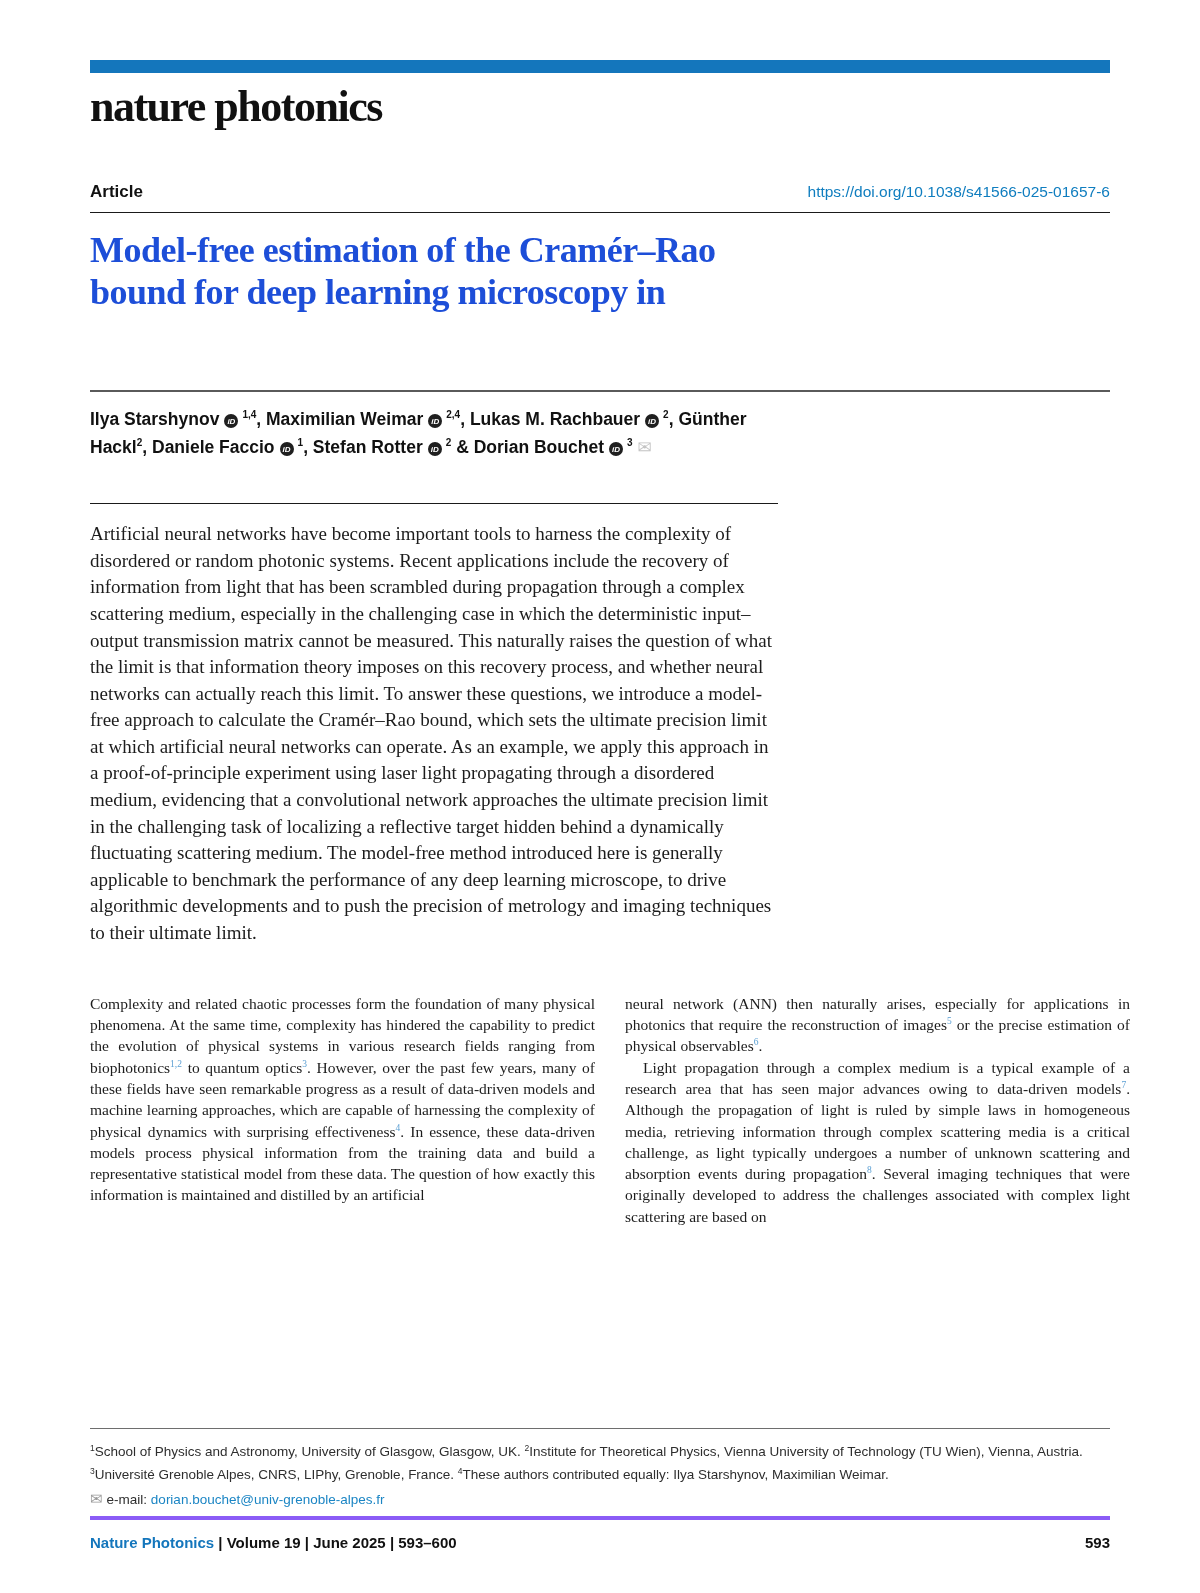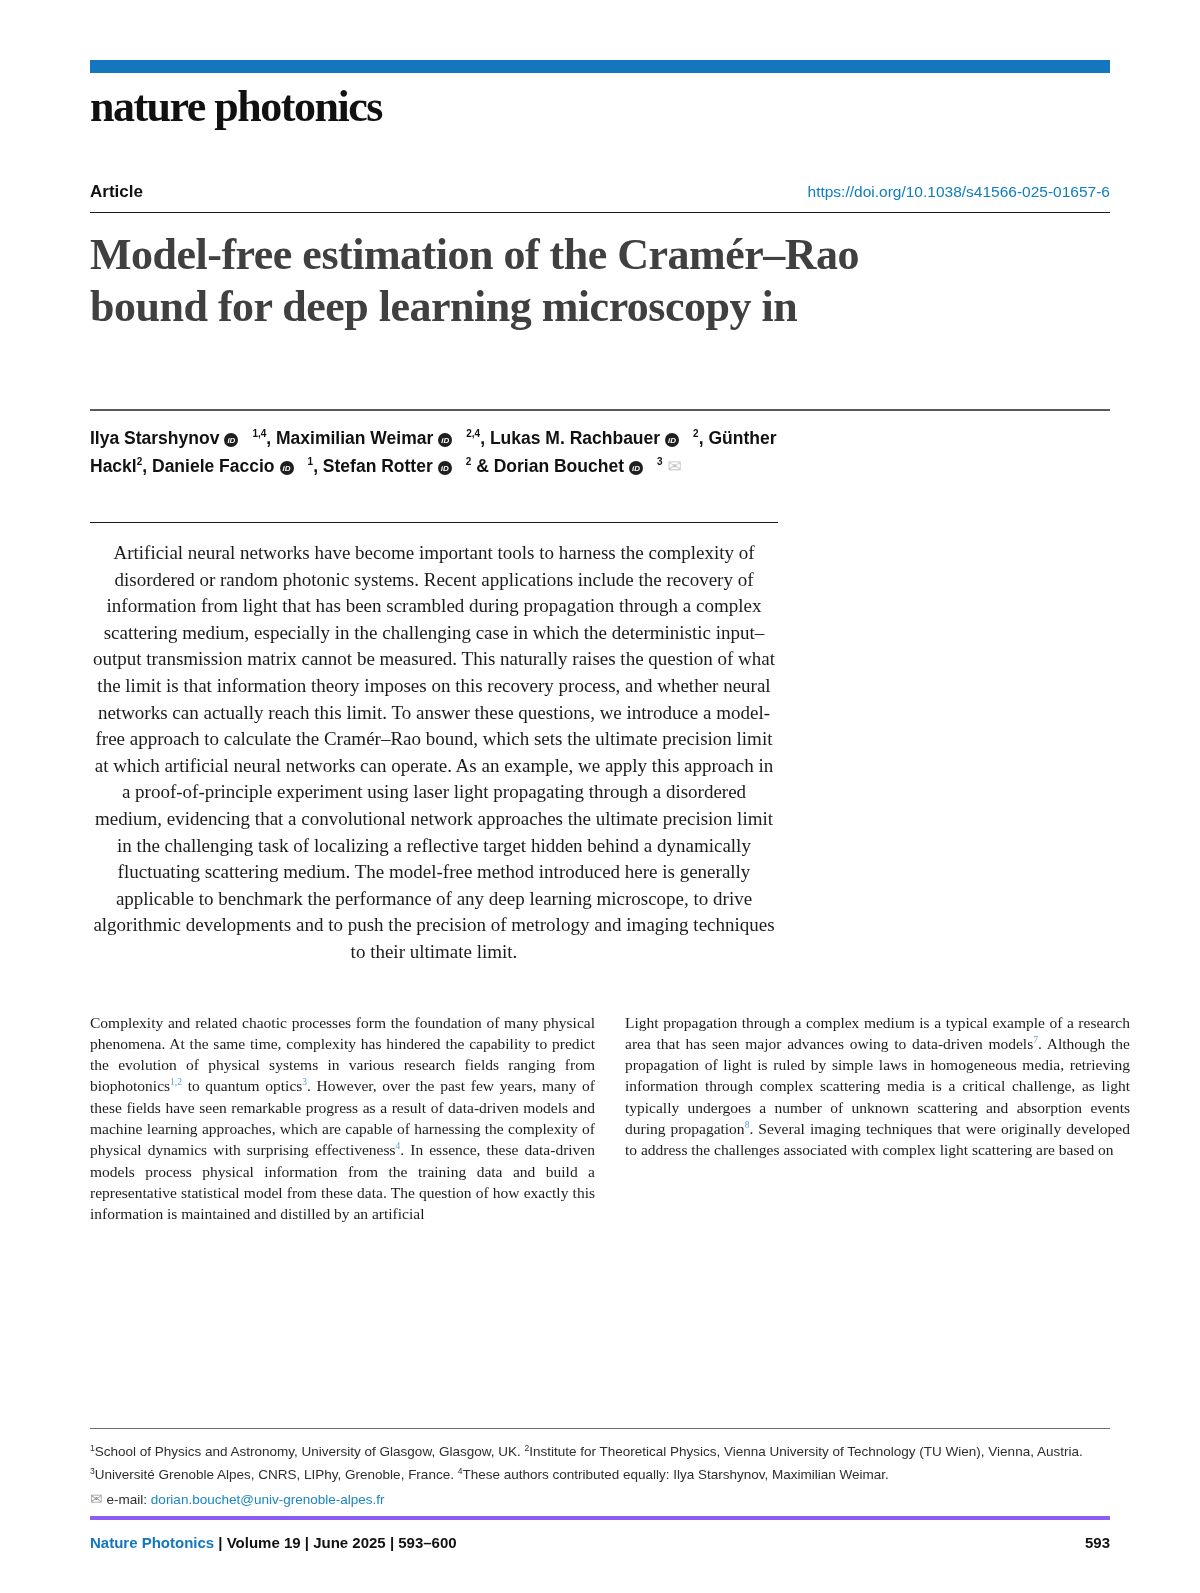--- a/index.html
+++ b/index.html
@@ -50,24 +50,24 @@
   }
   .header-rule {
     margin-top: 10px;
     border: none;
     border-top: 1.5px solid #1a1a1a;
   }
   .page-title {
     margin-top: 16px;
     font-family: "Liberation Serif", serif;
     font-weight: 700;
-    font-size: 44px;
+    font-size: 36px;
     line-height: 1.18;
     letter-spacing: -0.5px;
-    color: #404040;
+    color: #1d4ed8;
   }
 
   
   .section-top-rule {
     margin-top: 76px;
     border: none;
     border-top: 2.5px solid #5a5a5a;
   }
   .info-grid {
     display: flex;
@@ -133,41 +133,41 @@
   }
   .orcid {
     display: inline-flex;
     width: 14px; height: 14px;
     border-radius: 50%;
     background: #1f1f1f;
     color: #ffffff;
     font: italic 700 8px "Liberation Sans", sans-serif;
     align-items: center;
     justify-content: center;
-    margin: 0 14px 0 5px;
+    margin: 0 4px 0 5px;
     vertical-align: 1px;
   }
   .mail-badge {
     color: #c4c4c4;
     font-size: 17px;
     margin-left: 5px;
     font-weight: 400;
   }
 
   .abstract-block {
     margin-top: 42px;
     border-top: 1.5px solid #1a1a1a;
     padding-top: 17px;
   }
   .abstract-text {
     font-family: "Liberation Serif", serif;
     font-size: 19px;
     line-height: 1.4;
     color: #1c1c1c;
-    text-align: center;
+    text-align: left;
   }
 
   
   .body-columns {
     margin-top: 46px;
     display: flex;
     gap: 30px;
   }
   .body-col { width: 505px; flex: 0 0 505px; }
   .body-col p {
@@ -258,20 +258,21 @@
           <p class="abstract-text">Artificial neural networks have become important tools to harness the complexity of disordered or random photonic systems. Recent applications include the recovery of information from light that has been scrambled during propagation through a complex scattering medium, especially in the challenging case in which the deterministic input–output transmission matrix cannot be measured. This naturally raises the question of what the limit is that information theory imposes on this recovery process, and whether neural networks can actually reach this limit. To answer these questions, we introduce a model-free approach to calculate the Cramér–Rao bound, which sets the ultimate precision limit at which artificial neural networks can operate. As an example, we apply this approach in a proof-of-principle experiment using laser light propagating through a disordered medium, evidencing that a convolutional network approaches the ultimate precision limit in the challenging task of localizing a reflective target hidden behind a dynamically fluctuating scattering medium. The model-free method introduced here is generally applicable to benchmark the performance of any deep learning microscope, to drive algorithmic developments and to push the precision of metrology and imaging techniques to their ultimate limit.</p>
         </div>
       </div>
     </div>
 
     <div class="body-columns">
       <div class="body-col">
           <p>Complexity and related chaotic processes form the foundation of many physical phenomena. At the same time, complexity has hindered the capability to predict the evolution of physical systems in various research fields ranging from biophotonics<sup>1,2</sup> to quantum optics<sup>3</sup>. However, over the past few years, many of these fields have seen remarkable progress as a result of data-driven models and machine learning approaches, which are capable of harnessing the complexity of physical dynamics with surprising effectiveness<sup>4</sup>. In essence, these data-driven models process physical information from the training data and build a representative statistical model from these data. The question of how exactly this information is maintained and distilled by an artificial</p>
         </div>
       <div class="body-col">
+          <p>neural network (ANN) then naturally arises, especially for applications in photonics that require the reconstruction of images<sup>5</sup> or the precise estimation of physical observables<sup>6</sup>.</p>
           <p>Light propagation through a complex medium is a typical example of a research area that has seen major advances owing to data-driven models<sup>7</sup>. Although the propagation of light is ruled by simple laws in homogeneous media, retrieving information through complex scattering media is a critical challenge, as light typically undergoes a number of unknown scattering and absorption events during propagation<sup>8</sup>. Several imaging techniques that were originally developed to address the challenges associated with complex light scattering are based on</p>
         </div>
     </div>
 
   </div>
 
   <div class="footnotes">
     <div><sup>1</sup>School of Physics and Astronomy, University of Glasgow, Glasgow, UK. <sup>2</sup>Institute for Theoretical Physics, Vienna University of Technology (TU Wien), Vienna, Austria. <sup>3</sup>Université Grenoble Alpes, CNRS, LIPhy, Grenoble, France. <sup>4</sup>These authors contributed equally: Ilya Starshynov, Maximilian Weimar.</div>
     <div class="email-line">
       <span class="fn-envelope">✉</span>

